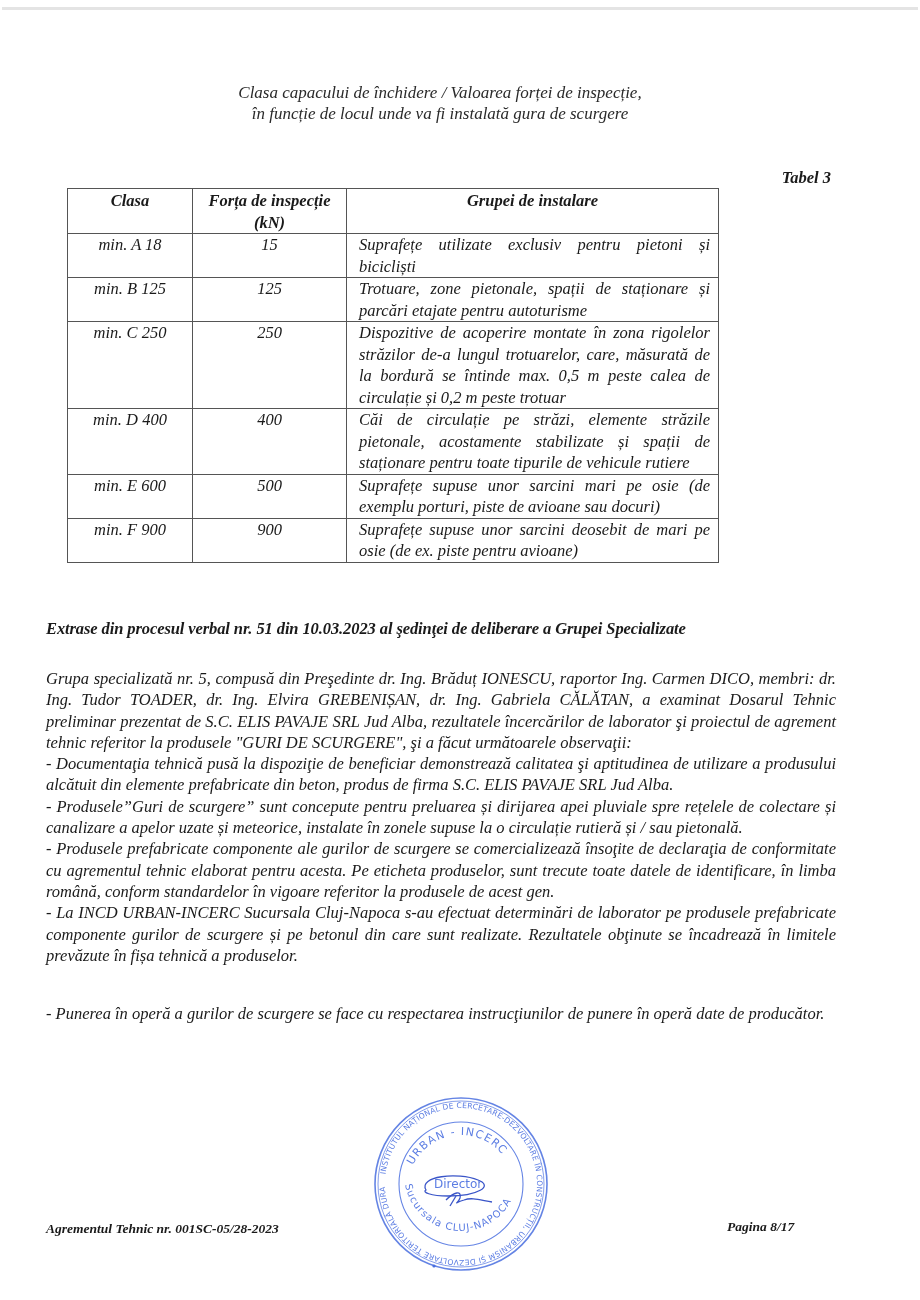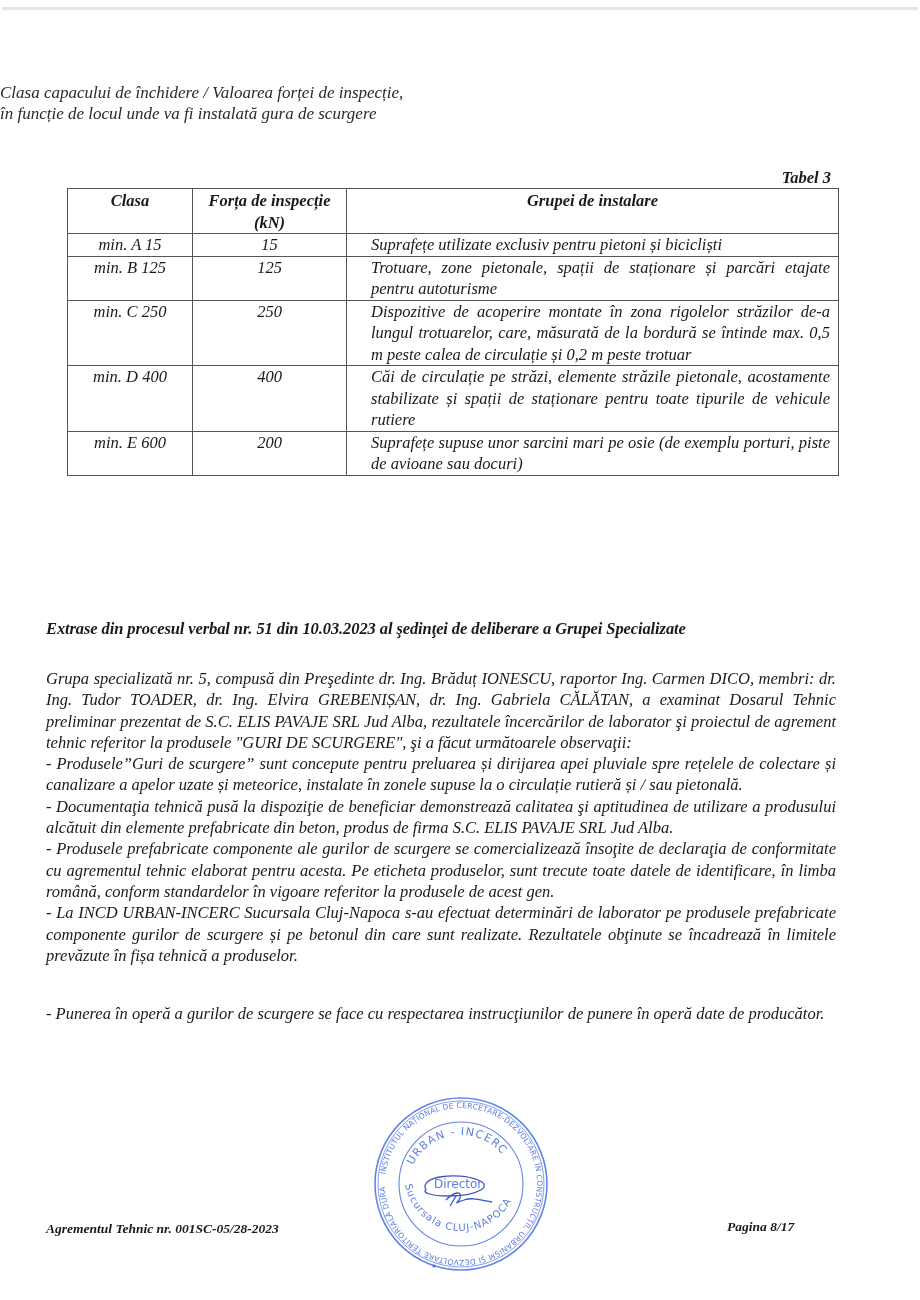--- a/index.html
+++ b/index.html
@@ -7,38 +7,38 @@
     width: 920px; height: 1300px; position: relative; overflow: hidden;
     font-family: "Liberation Serif", "DejaVu Serif", serif;
     color: #1a1a1a;
   }
   .topline {
     position: absolute; left: 2px; right: 2px; top: 7px; height: 3px;
     background: #e4e4e4;
   }
   .caption {
     position: absolute; left: 0; width: 880px; top: 82px;
-    font-style: italic; font-size: 17px; line-height: 21px;
+    text-align: center; font-style: italic; font-size: 17px; line-height: 21px;
     color: #2a2a2a;
   }
   .tabel-label {
     position: absolute; right: 89px; top: 168px;
     font-style: italic; font-weight: bold; font-size: 16.5px;
   }
   table.t3 {
-    position: absolute; left: 67px; top: 188px; width: 772px;
+    position: absolute; left: 67px; top: 188px; width: 652px;
     border-collapse: collapse; table-layout: fixed;
     font-size: 16.5px; font-style: italic; line-height: 21.5px;
   }
   table.t3 th, table.t3 td {
     border: 1px solid #555; padding: 0 6px; vertical-align: top;
   }
   table.t3 th { font-weight: bold; text-align: center; height: 43px; padding-top: 1px; }
   table.t3 td.c1, table.t3 td.c2 { text-align: center; }
-  table.t3 td.c3 { text-align: justify; text-align-last: left; padding-left: 24px; padding-right: 8px; }
+  table.t3 td.c3 { text-align: justify; text-align-last: left; padding-left: 12px; padding-right: 8px; }
   .col1 { width: 125px; } .col2 { width: 154px; }
 
   .section-title {
     position: absolute; left: 46px; top: 619px;
     font-style: italic; font-weight: bold; font-size: 16.5px;
     letter-spacing: -0.1px;
   }
   .body-text {
     position: absolute; left: 46px; width: 790px; top: 668px;
     font-style: italic; font-size: 16.5px; line-height: 21.3px;
@@ -79,53 +79,58 @@
   </colgroup>
   <thead>
     <tr>
       <th>Clasa</th>
       <th>Forța de inspecție (kN)</th>
       <th>Grupei de instalare</th>
     </tr>
   </thead>
   <tbody>
     <tr>
-      <td class="c1">min. A 15</td>
+      <td class="c1">min. A 18</td>
       <td class="c2">15</td>
       <td class="c3">Suprafețe utilizate exclusiv pentru pietoni și bicicliști</td>
     </tr>
     <tr>
       <td class="c1">min. B 125</td>
       <td class="c2">125</td>
       <td class="c3">Trotuare, zone pietonale, spații de staționare și parcări etajate pentru autoturisme</td>
     </tr>
     <tr>
       <td class="c1">min. C 250</td>
       <td class="c2">250</td>
       <td class="c3">Dispozitive de acoperire montate în zona rigolelor străzilor de-a lungul trotuarelor, care, măsurată de la bordură se întinde max. 0,5 m peste calea de circulație și 0,2 m peste trotuar</td>
     </tr>
     <tr>
       <td class="c1">min. D 400</td>
       <td class="c2">400</td>
       <td class="c3">Căi de circulație pe străzi, elemente străzile pietonale, acostamente stabilizate și spații de staționare pentru toate tipurile de vehicule rutiere</td>
     </tr>
     <tr>
       <td class="c1">min. E 600</td>
-      <td class="c2">200</td>
+      <td class="c2">500</td>
       <td class="c3">Suprafețe supuse unor sarcini mari pe osie (de exemplu porturi, piste de avioane sau docuri)</td>
+    </tr>
+    <tr>
+      <td class="c1">min. F 900</td>
+      <td class="c2">900</td>
+      <td class="c3">Suprafețe supuse unor sarcini deosebit de mari pe osie (de ex. piste pentru avioane)</td>
     </tr>
   </tbody>
 </table>
 
 <div class="section-title">Extrase din procesul verbal nr. 51 din 10.03.2023 al şedinţei de deliberare a Grupei Specializate</div>
 
 <div class="body-text">
   <p>Grupa specializată nr. 5, compusă din Preşedinte dr. Ing. Brăduț IONESCU, raportor Ing. Carmen DICO, membri: dr. Ing. Tudor TOADER, dr. Ing. Elvira GREBENIȘAN, dr. Ing. Gabriela CĂLĂTAN, a examinat Dosarul Tehnic preliminar prezentat de S.C. ELIS PAVAJE SRL Jud Alba, rezultatele încercărilor de laborator şi proiectul de agrement tehnic referitor la produsele "GURI DE SCURGERE", şi a făcut următoarele observaţii:</p>
+  <p>- Documentaţia tehnică pusă la dispoziţie de beneficiar demonstrează calitatea şi aptitudinea de utilizare a produsului alcătuit din elemente prefabricate din beton, produs de firma S.C. ELIS PAVAJE SRL Jud Alba.</p>
   <p>- Produsele”Guri de scurgere” sunt concepute pentru preluarea și dirijarea apei pluviale spre rețelele de colectare și canalizare a apelor uzate și meteorice, instalate în zonele supuse la o circulație rutieră și / sau pietonală.</p>
-  <p>- Documentaţia tehnică pusă la dispoziţie de beneficiar demonstrează calitatea şi aptitudinea de utilizare a produsului alcătuit din elemente prefabricate din beton, produs de firma S.C. ELIS PAVAJE SRL Jud Alba.</p>
   <p>- Produsele prefabricate componente ale gurilor de scurgere se comercializează însoţite de declaraţia de conformitate cu agrementul tehnic elaborat pentru acesta. Pe eticheta produselor, sunt trecute toate datele de identificare, în limba română, conform standardelor în vigoare referitor la produsele de acest gen.</p>
   <p>- La INCD URBAN-INCERC Sucursala Cluj-Napoca s-au efectuat determinări de laborator pe produsele prefabricate componente gurilor de scurgere și pe betonul din care sunt realizate. Rezultatele obţinute se încadrează în limitele prevăzute în fișa tehnică a produselor.</p>
   <p class="last-left">- Punerea în operă a gurilor de scurgere se face cu respectarea instrucţiunilor de punere în operă date de producător.</p>
 </div>
 
 <div class="stamp">
   <svg width="186" height="176" viewBox="0 0 186 176" xmlns="http://www.w3.org/2000/svg">
     <defs>
       <path id="outerArc" d="M 93,88 m -76,0 a 76,76 0 1,1 152,0 a 76,76 0 1,1 -152,0"></path>
       <path id="innerTopArc" d="M 40,92 a 53,53 0 0,1 106,0"></path>

